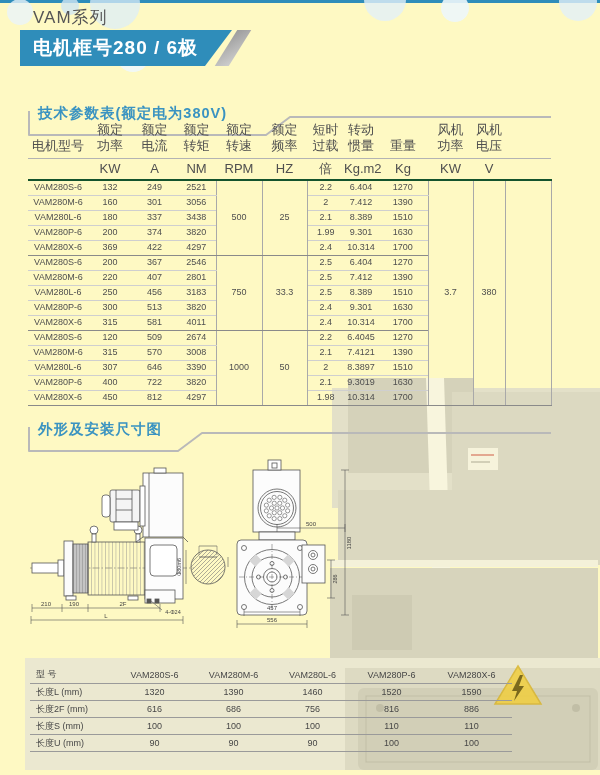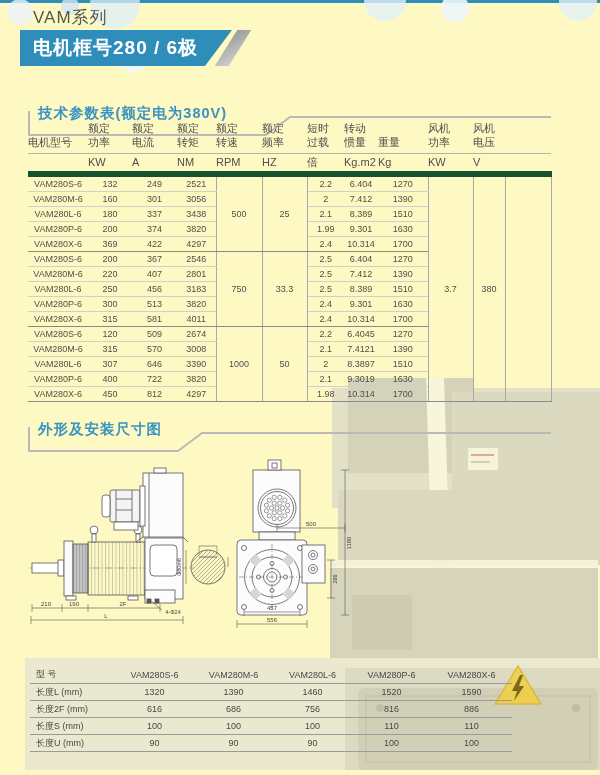--- a/index.html
+++ b/index.html
@@ -13,23 +13,23 @@
           display:flex;align-items:center;}
   .banner span{color:#fff;font-size:19px;font-weight:bold;padding-left:13px;letter-spacing:1px;white-space:nowrap;}
   .slash{position:absolute;left:226px;top:30px;width:14px;height:36px;z-index:3;
          background:linear-gradient(135deg,#9c9c9c,#cdcdcd);transform:skewX(-32deg);}
   .sec{position:absolute;left:28px;width:524px;height:38px;z-index:3;margin-top:20px;}
   .sec svg{position:absolute;left:0;top:0;}
   .sectitle{position:absolute;left:10px;top:2px;font-size:14.5px;font-weight:bold;letter-spacing:1px;}
   .s1{top:82px;} .s2{top:398px;}
   table.spec{position:absolute;left:28px;top:120px;width:523px;z-index:3;
              border-collapse:collapse;table-layout:fixed;font-size:9px;color:#4f4f4f;}
-  table.spec th{font-weight:normal;font-size:11px;line-height:1.25;white-space:pre-line;
-                vertical-align:bottom;padding:2px 0 3px;text-align:left;border-bottom:1px solid #b3b3b3;}
-  table.spec tr.units th{border-bottom:6px solid #14532d;padding:2px 0;vertical-align:middle;}
+  table.spec th{font-weight:normal;font-size:13px;line-height:1.25;white-space:pre-line;
+                vertical-align:bottom;padding:2px 0 3px;text-align:center;border-bottom:1px solid #b3b3b3;}
+  table.spec tr.units th{border-bottom:2px solid #14532d;padding:2px 0;vertical-align:middle;}
   table.spec td{height:14px;text-align:center;border-bottom:1px solid #cfcfcf;padding:0;line-height:1;}
   table.spec td.gend{border-bottom:1px solid #8a8a8a;}
   table.spec td.merged{border-left:1px solid #a9a9a9;border-right:1px solid #a9a9a9;border-bottom:1px solid #8a8a8a;}
   .photo{position:absolute;left:0;top:370px;width:600px;height:405px;z-index:1;filter:blur(0.6px);}
   .drawing{position:absolute;left:28px;top:438px;width:532px;height:224px;z-index:2;}
   .drawing text{font-family:"Liberation Sans",sans-serif;}
   table.dims{position:absolute;left:30px;top:666px;width:482px;z-index:3;
              border-collapse:collapse;table-layout:fixed;font-size:9px;color:#474747;}
   table.dims th{font-weight:normal;font-size:9px;text-align:center;height:17px;border-bottom:1px solid #9a9a9a;padding:0;}
   table.dims th.lbl, table.dims td.lbl{text-align:left;padding-left:6px;}

